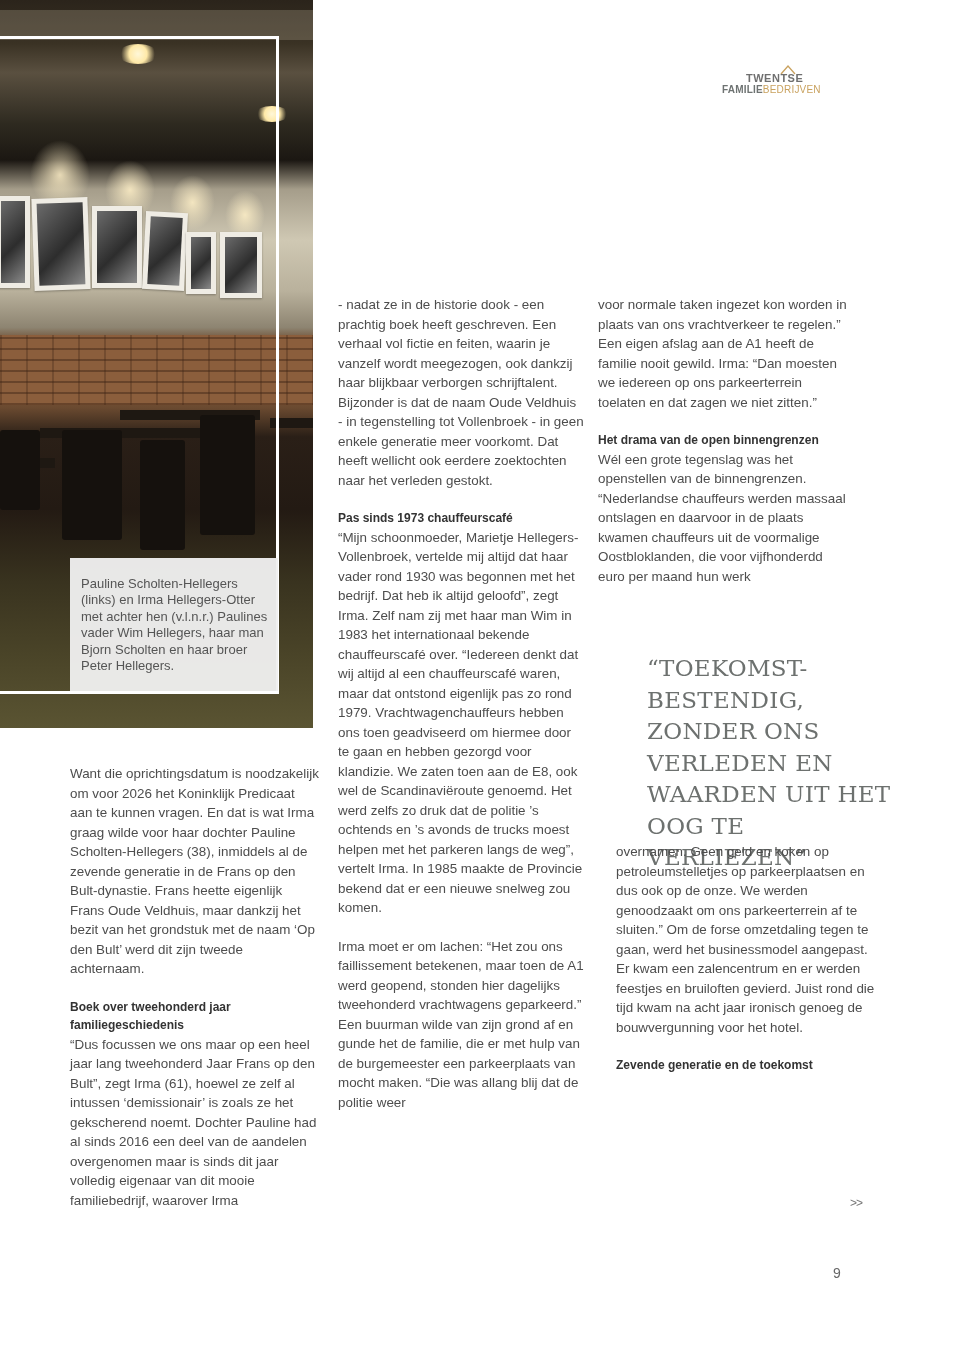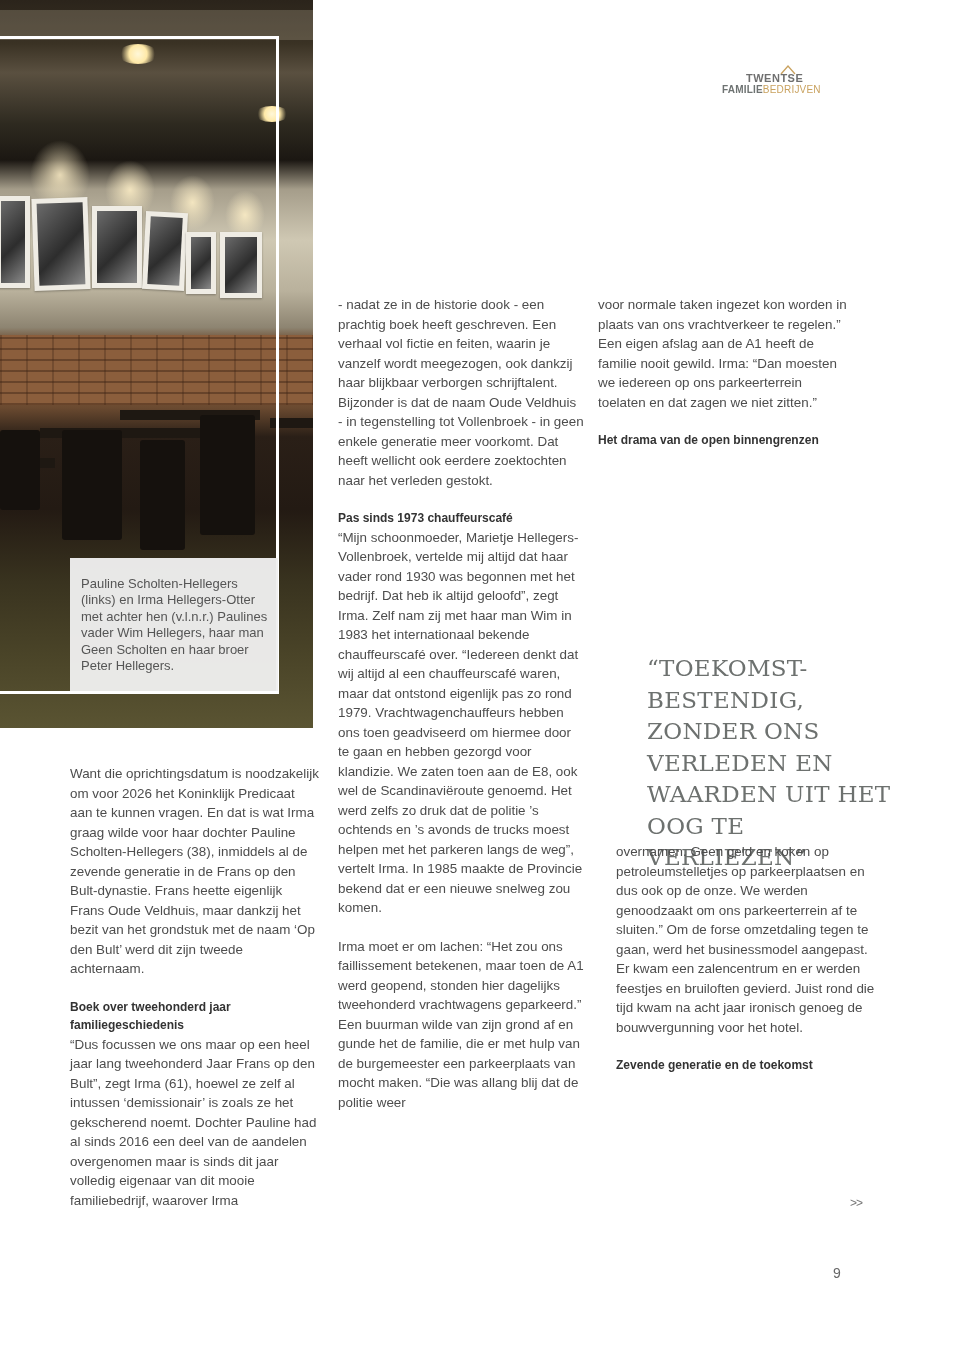--- a/index.html
+++ b/index.html
@@ -96,21 +96,21 @@
   <div class="table-top" style="left:120px;top:410px;width:140px"></div>
   <div class="table-top" style="left:270px;top:418px;width:43px"></div>
   <div class="chair" style="left:62px;top:430px;width:60px;height:110px"></div>
   <div class="chair" style="left:0;top:430px;width:40px;height:80px"></div>
   <div class="chair" style="left:200px;top:415px;width:55px;height:120px"></div>
   <div class="chair" style="left:140px;top:440px;width:45px;height:110px"></div>
 
   <div class="frame-line"></div>
 
   <div class="caption-box">
-    <span>Pauline Scholten-Hellegers (links) en Irma Hellegers-Otter met achter hen (v.l.n.r.) Paulines vader Wim Hellegers, haar man Geen Scholten en haar broer Peter Hellegers.</span>
+    <span>Pauline Scholten-Hellegers (links) en Irma Hellegers-Otter met achter hen (v.l.n.r.) Paulines vader Wim Hellegers, haar man Bjorn Scholten en haar broer Peter Hellegers.</span>
   </div>
 </div>
 
 <div class="logo">
   <svg class="roof" viewBox="0 0 16 16">
     <path d="M1 10 L8 2 L15 10" fill="none" stroke="#c9a25f" stroke-width="1.3"></path>
     <path d="M8 2 L8 14" stroke="#c9a25f" stroke-width="0"></path>
   </svg>
   <span class="line1">TWENTSE</span>
   <span class="line2"><span class="fam">FAMILIE</span><span class="bed">BEDRIJVEN</span></span>
@@ -129,20 +129,21 @@
   <h2>Pas sinds 1973 chauffeurscafé</h2>
   <p>“Mijn schoonmoeder, Marietje Hellegers-Vollenbroek, vertelde mij altijd dat haar vader rond 1930 was begonnen met het bedrijf. Dat heb ik altijd geloofd”, zegt Irma. Zelf nam zij met haar man Wim in 1983 het internationaal bekende chauffeurscafé over. “Iedereen denkt dat wij altijd al een chauffeurscafé waren, maar dat ontstond eigenlijk pas zo rond 1979. Vrachtwagenchauffeurs hebben ons toen geadviseerd om hiermee door te gaan en hebben gezorgd voor klandizie. We zaten toen aan de E8, ook wel de Scandinaviëroute genoemd. Het werd zelfs zo druk dat de politie ’s ochtends en ’s avonds de trucks moest helpen met het parkeren langs de weg”, vertelt Irma. In 1985 maakte de Provincie bekend dat er een nieuwe snelweg zou komen.</p>
   <div class="gap"></div>
   <p>Irma moet er om lachen: “Het zou ons faillissement betekenen, maar toen de A1 werd geopend, stonden hier dagelijks tweehonderd vrachtwagens geparkeerd.” Een buurman wilde van zijn grond af en gunde het de familie, die er met hulp van de burgemeester een parkeerplaats van mocht maken. “Die was allang blij dat de politie weer</p>
 </div>
 
 <div class="col col3">
   <p>voor normale taken ingezet kon worden in plaats van ons vrachtverkeer te regelen.” Een eigen afslag aan de A1 heeft de familie nooit gewild. Irma: “Dan moesten we iedereen op ons parkeerterrein toelaten en dat zagen we niet zitten.”</p>
   <div class="gap"></div>
   <h2>Het drama van de open binnengrenzen</h2>
+  <p>Wél een grote tegenslag was het openstellen van de binnengrenzen. “Nederlandse chauffeurs werden massaal ontslagen en daarvoor in de plaats kwamen chauffeurs uit de voormalige Oostbloklanden, die voor vijfhonderdd euro per maand hun werk</p>
 </div>
 
 <div class="pull-quote">“TOEKOMST-BESTENDIG, ZONDER ONS VERLEDEN EN WAARDEN UIT HET OOG TE VERLIEZEN”</div>
 
 <div class="col col3b">
   <p>overnamen. Geen geld en koken op petroleumstelletjes op parkeerplaatsen en dus ook op de onze.  We werden genoodzaakt om ons parkeerterrein af te sluiten.” Om de forse omzetdaling tegen te gaan, werd het businessmodel aangepast. Er kwam een zalencentrum en er werden feestjes en bruiloften gevierd. Juist rond die tijd kwam na acht jaar ironisch genoeg de bouwvergunning voor het hotel.</p>
   <div class="gap"></div>
   <h2>Zevende generatie en de toekomst</h2>
 </div>
 

